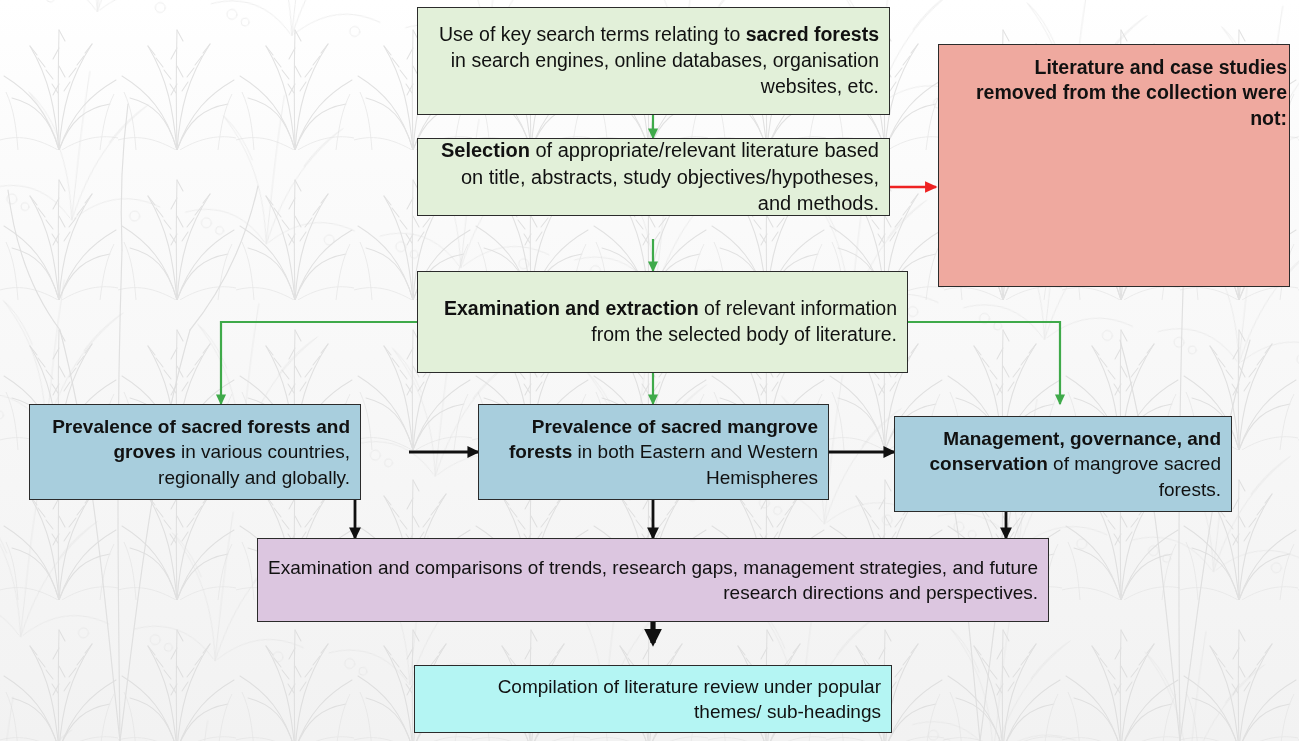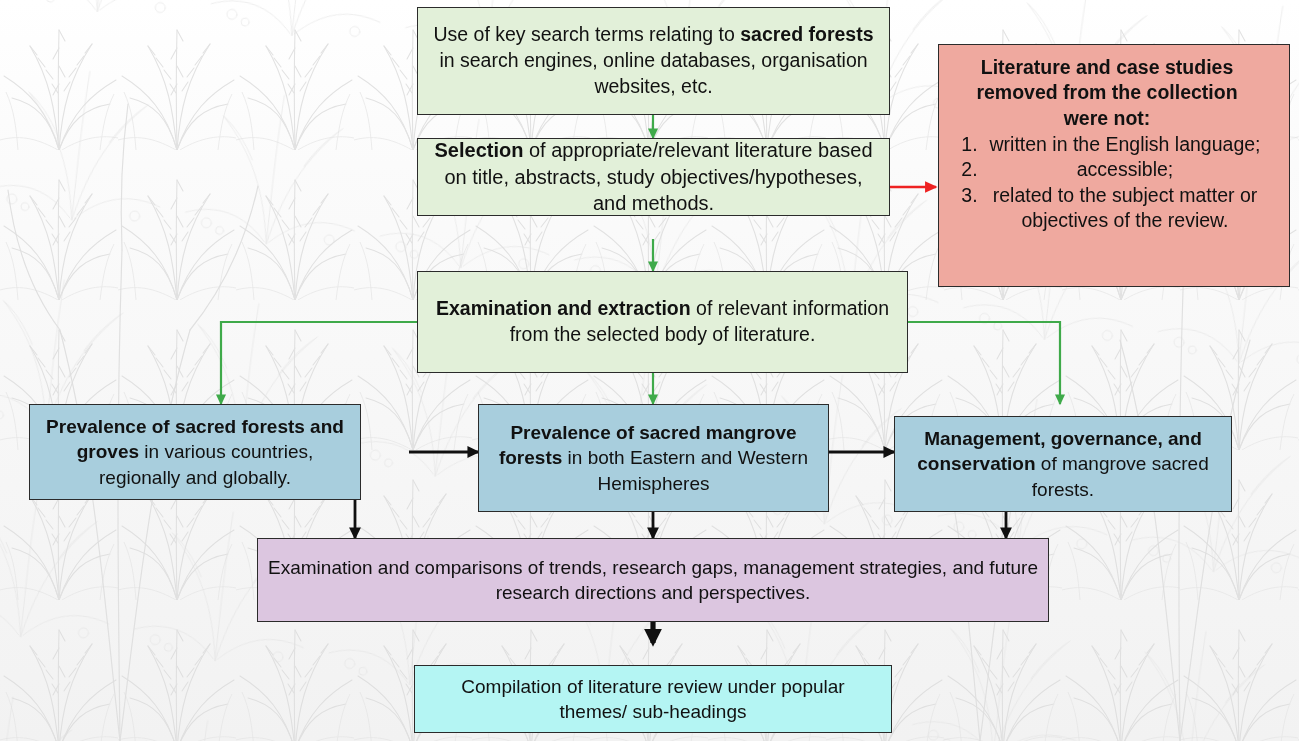--- a/index.html
+++ b/index.html
@@ -24,39 +24,39 @@
   }
   
   .node {
     position: absolute;
     z-index: 3;
     box-sizing: border-box;
     border: 1.5px solid #2b2b2b;
     display: flex;
     align-items: center;
     justify-content: center;
-    text-align: center;
+    text-align: right;
     color: #111111;
     line-height: 1.32;
     padding: 4px 10px;
   }
   .node .txt { display: block; width: 100%; }
   .node b { font-weight: bold; }
 
   .green  { background: #e2f0d9; }
   .blue   { background: #a8cedd; }
   .salmon { background: #efa99f; }
   .purple { background: #dcc6e0; }
   .cyan   { background: #b4f5f3; }
 
   
   #node-exclusions {
     display: block;
-    text-align: center;
-    padding: 10px 28px 10px 14px;
+    text-align: right;
+    padding: 10px 2px 10px 14px;
     line-height: 1.30;
   }
   #node-exclusions .excl-title {
     font-weight: bold;
     display: block;
     margin-bottom: 1px;
   }
   #node-exclusions ol {
     margin: 0;
     padding: 0 0 0 30px;
@@ -206,36 +206,31 @@
   <div class="node green" id="node-search" style="left:417px; top:7px; width:473px; height:108px; font-size:19.5px;">
     <span class="txt"><span>Use of key search terms relating to </span><b>sacred forests</b><span> in search engines, online databases, organisation websites, etc.</span></span>
   </div>
 
   <div class="node green" id="node-selection" style="left:417px; top:138px; width:473px; height:78px; font-size:20px;">
     <span class="txt"><b>Selection</b><span> of appropriate/relevant literature based on title, abstracts, study objectives/hypotheses, and methods.</span></span>
   </div>
 
   <div class="node salmon" id="node-exclusions" style="left:938px; top:44px; width:352px; height:243px; font-size:19.5px;">
     <span class="excl-title">Literature and case studies removed from the collection were not:</span>
-    <ol>
-      <li>written in the English language;</li>
-      <li>accessible;</li>
-      <li>related to the subject matter or objectives of the review.</li>
-    </ol>
   </div>
 
   <div class="node green" id="node-examination" style="left:417px; top:271px; width:491px; height:102px; font-size:19.5px;">
     <span class="txt"><b>Examination and extraction</b><span> of relevant information from the selected body of literature.</span></span>
   </div>
 
   <div class="node blue" id="node-prevalence-forests" style="left:29px; top:404px; width:332px; height:96px; font-size:19px;">
     <span class="txt"><b>Prevalence of sacred forests and groves</b><span> in various countries, regionally and globally.</span></span>
   </div>
 
-  <div class="node blue" id="node-prevalence-mangrove" style="left:478px; top:404px; width:351px; height:108px; font-size:19px;">
+  <div class="node blue" id="node-prevalence-mangrove" style="left:478px; top:404px; width:351px; height:96px; font-size:19px;">
     <span class="txt"><b>Prevalence of sacred mangrove forests</b><span> in both Eastern and Western Hemispheres</span></span>
   </div>
 
   <div class="node blue" id="node-management" style="left:894px; top:404px; width:338px; height:96px; font-size:19px;margin-top:12px;">
     <span class="txt"><b>Management, governance, and conservation</b><span> of mangrove sacred forests.</span></span>
   </div>
 
   <div class="node purple" id="node-comparisons" style="left:257px; top:538px; width:792px; height:84px; font-size:19px;">
     <span class="txt"><span>Examination and comparisons of trends, research gaps, management strategies, and future research directions and perspectives.</span></span>
   </div>

